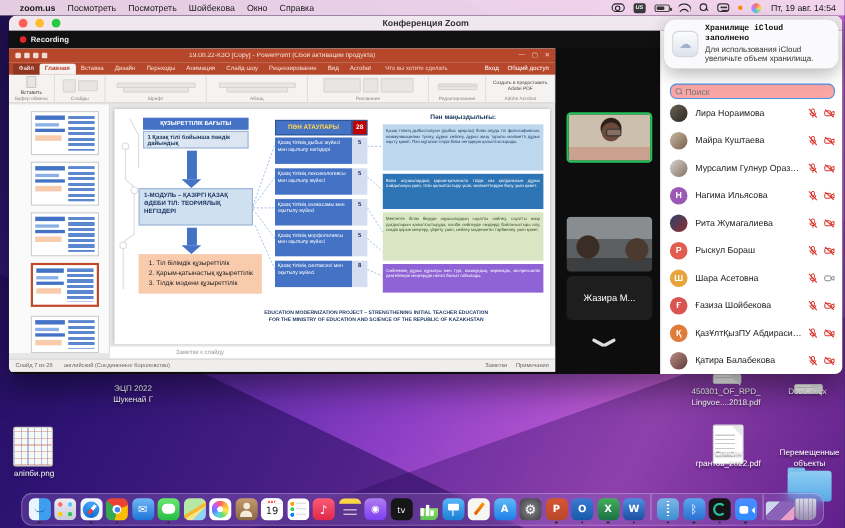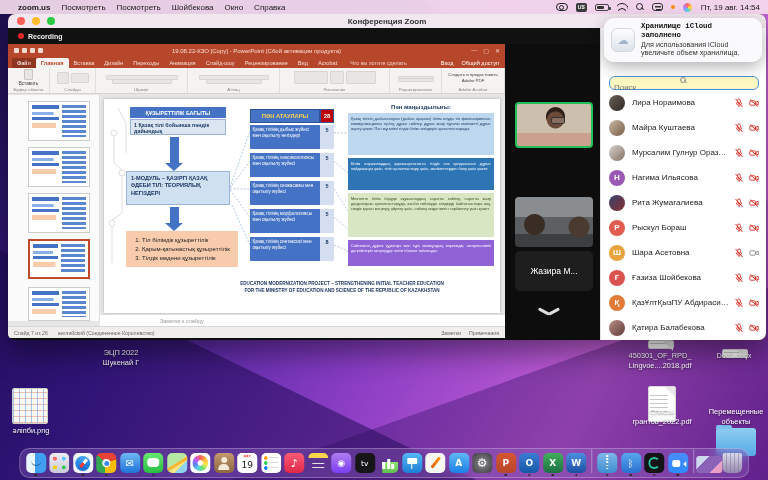--- a/index.html
+++ b/index.html
@@ -108,21 +108,21 @@
   .vid.v1:after { content:""; position:absolute; left:46%; top:30%; width:12px; height:5px; border:1px solid #333; border-radius:2px; background:rgba(255,255,255,.2); }
   .vid.v2 { top:153px; height:50px; background:radial-gradient(circle at 25% 55%,#3a2d25 0 10px,transparent 11px),radial-gradient(circle at 82% 60%,#4a3a30 0 10px,transparent 11px),linear-gradient(180deg,#8a8d90 0 40%,#5d6063 40% 75%,#3c3e40 75%); }
   .nametile { position:absolute; left:10px; width:78px; height:40px; border-radius:5px; background:#1e1e1e; display:flex; align-items:center; justify-content:center; color:#fff; font-size:8.5px; }
   .nt1 { top:108px; } .nt2 { top:207px; }
   #vchevron { position:absolute; left:33px; top:262px; width:22px; height:12px; }
   #vchevron:before,#vchevron:after { content:""; position:absolute; top:4px; width:12px; height:2.6px; background:#ddd; border-radius:2px; }
   #vchevron:before { left:0; transform:rotate(28deg); } #vchevron:after { right:0; transform:rotate(-28deg); }
 
   
   #ppanel { left:592px; top:14px; width:166px; height:312px; background:#fff; border-left:1px solid #e2e2e6; }
-  #psearch { position:absolute; left:8px; top:48px; width:150px; height:14px; border:1.6px solid #4a90e2; border-radius:6px; background:#fef9c3; display:flex; align-items:center; padding:0 4px;flex-direction:column; }
+  #psearch { position:absolute; left:8px; top:48px; width:150px; height:14px; border:1.6px solid #4a90e2; border-radius:6px; background:#fca5a5; display:flex; align-items:center; padding:0 4px; }
   #psearch input { border:0; outline:0; width:100%; font-size:8px; color:#333; background:transparent; font-family:inherit; }
   .mag { width:6px; height:6px; position:relative; margin-right:3px; flex:none; }
   .mag:before { content:""; position:absolute; left:0; top:0; width:4px; height:4px; border:1px solid #8e8e93; border-radius:50%; }
   .mag:after { content:""; position:absolute; left:4px; top:4px; width:2.5px; height:1px; background:#8e8e93; transform:rotate(45deg); }
   .prow { position:absolute; left:0; width:166px; height:25px; display:flex; align-items:center; padding:0 8px; }
   .av { width:16px; height:16px; border-radius:50%; margin-right:7px; flex:none; color:#fff; font-size:8px; font-weight:bold; display:flex; align-items:center; justify-content:center; }
   .avp0{ background:linear-gradient(135deg,#6b6257,#2d2822);} .avp1{ background:linear-gradient(135deg,#c7b9a6,#7a5c46);}
   .avp2{ background:linear-gradient(135deg,#d9d3cc,#847064);} .avp4{ background:linear-gradient(135deg,#31426e,#8a3030);}
   .avp9{ background:linear-gradient(135deg,#b98f86,#5e3a38);}
   .avN{ background:#9b59b6; } .avR{ background:#e05d4f; } .avSh{ background:#e8a33d; } .avG{ background:#d9534f; } .avK{ background:#e07b39; }

